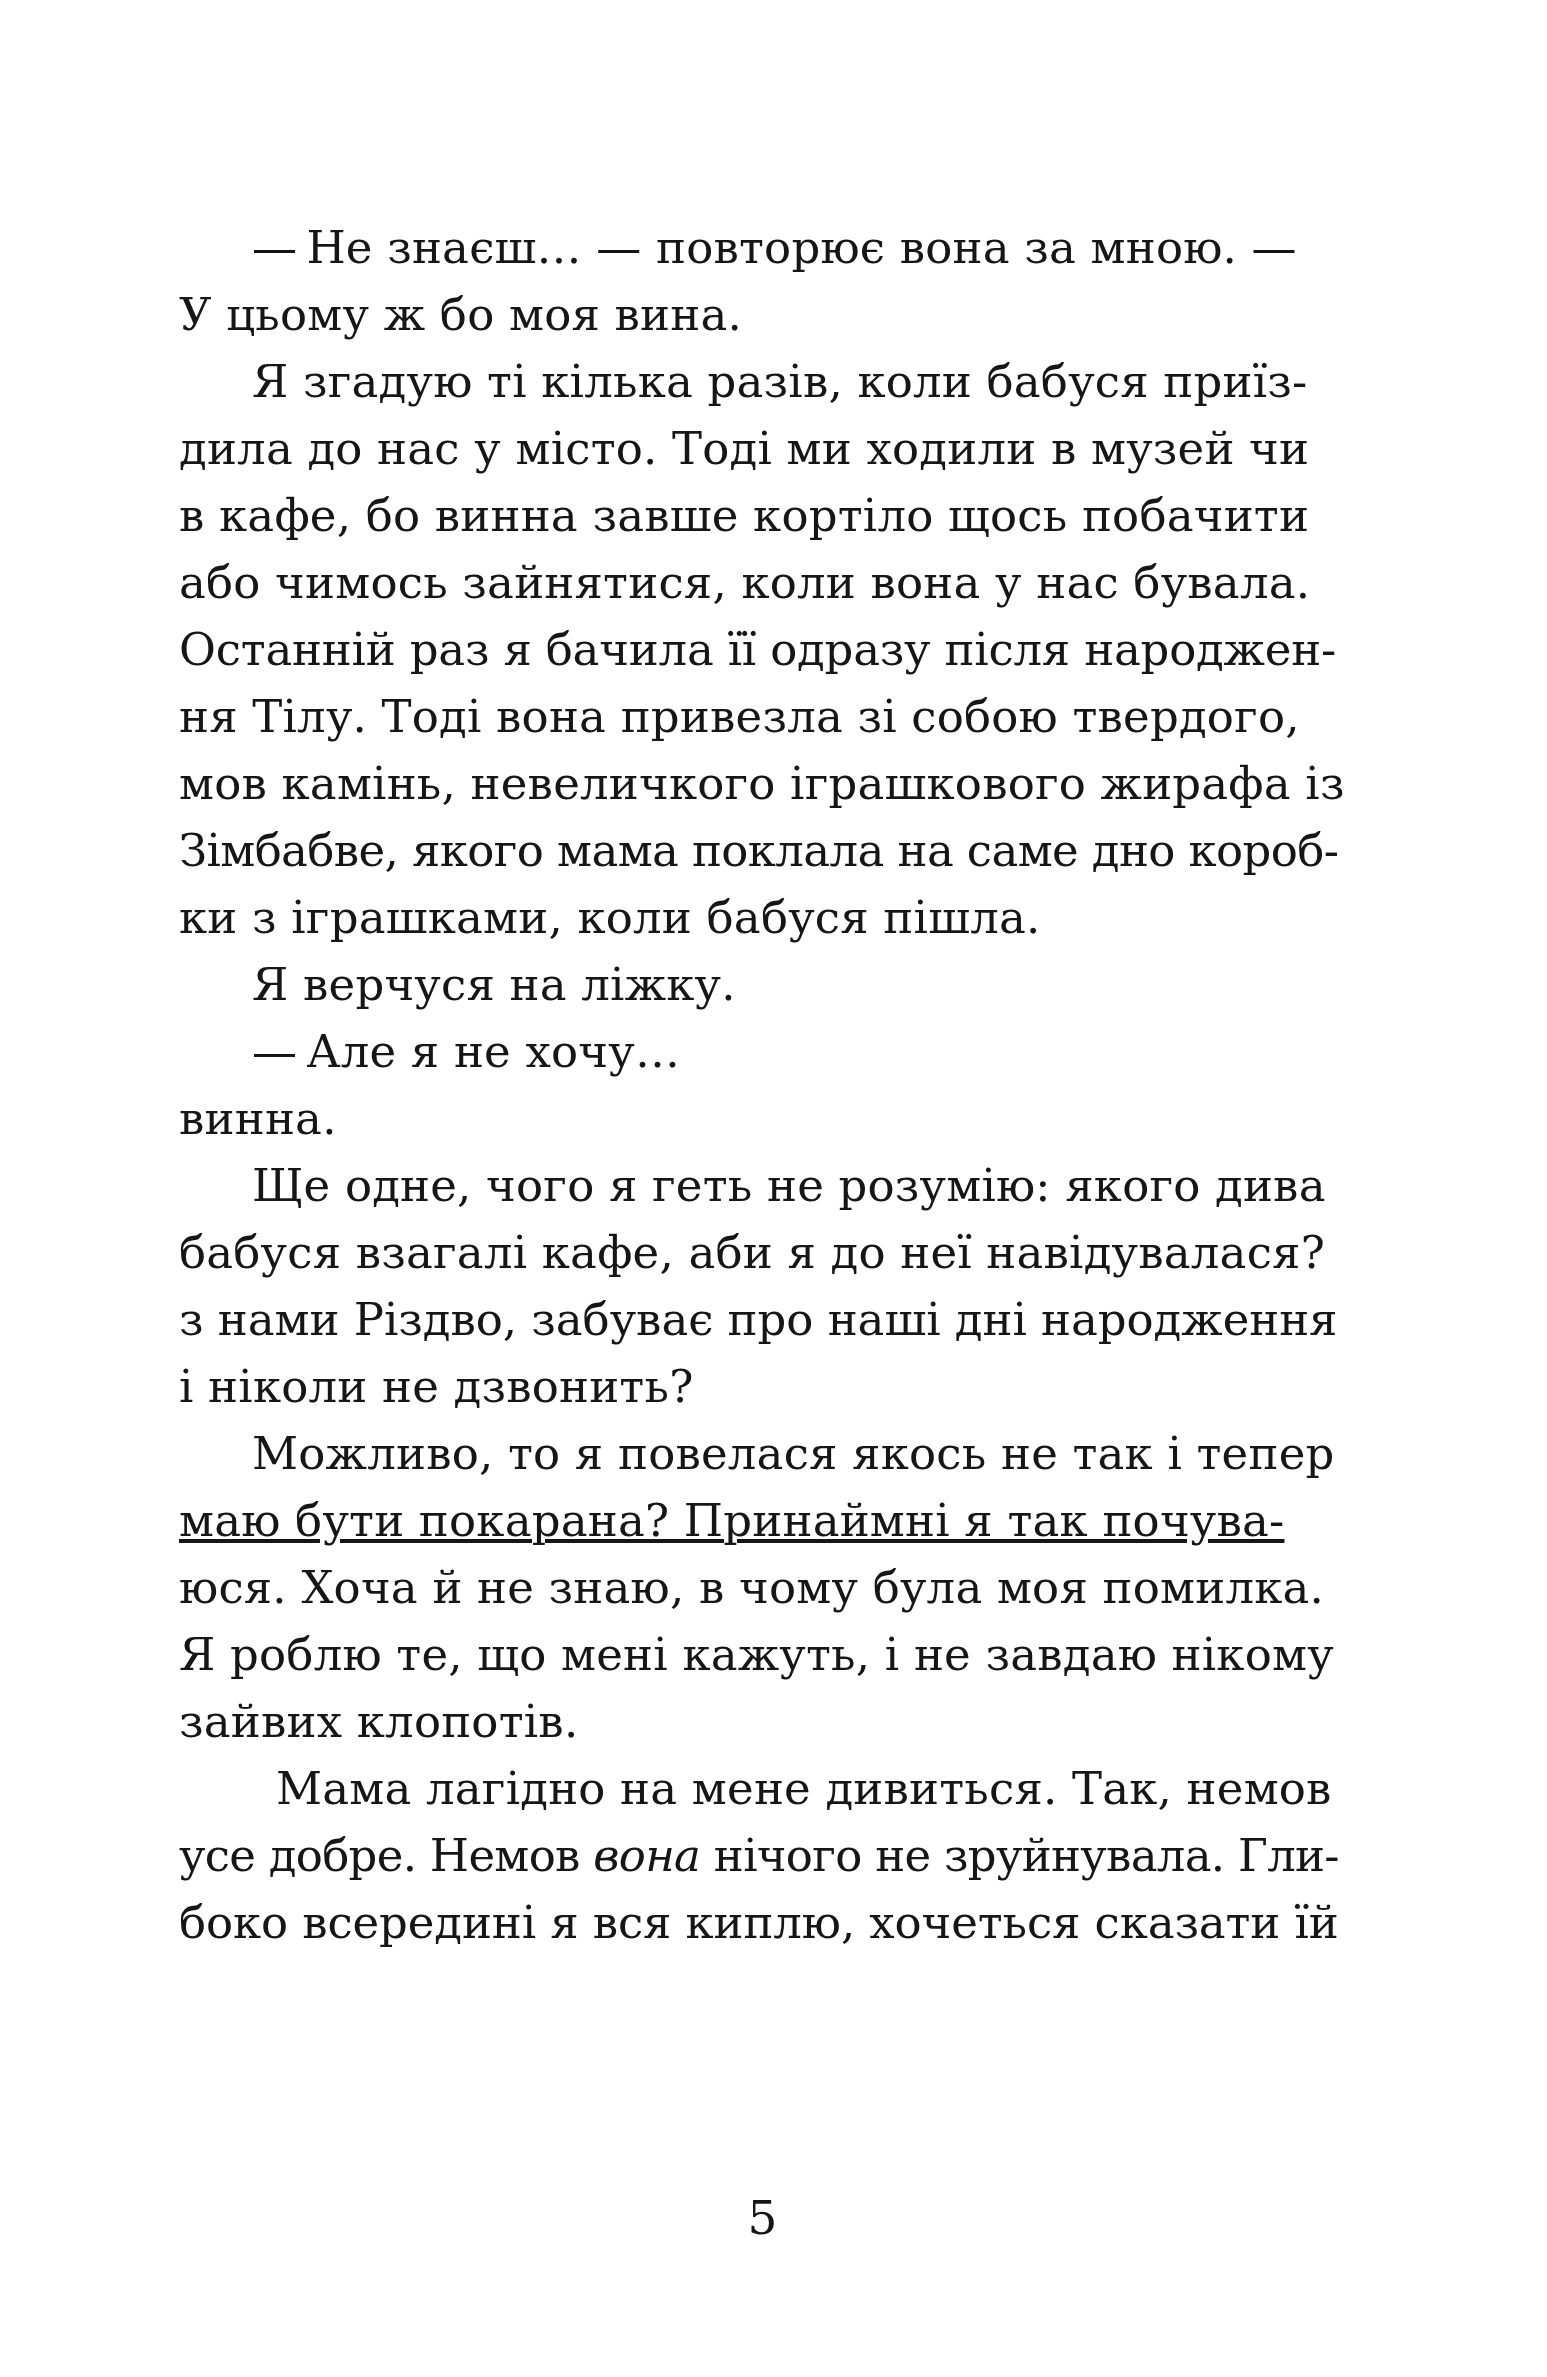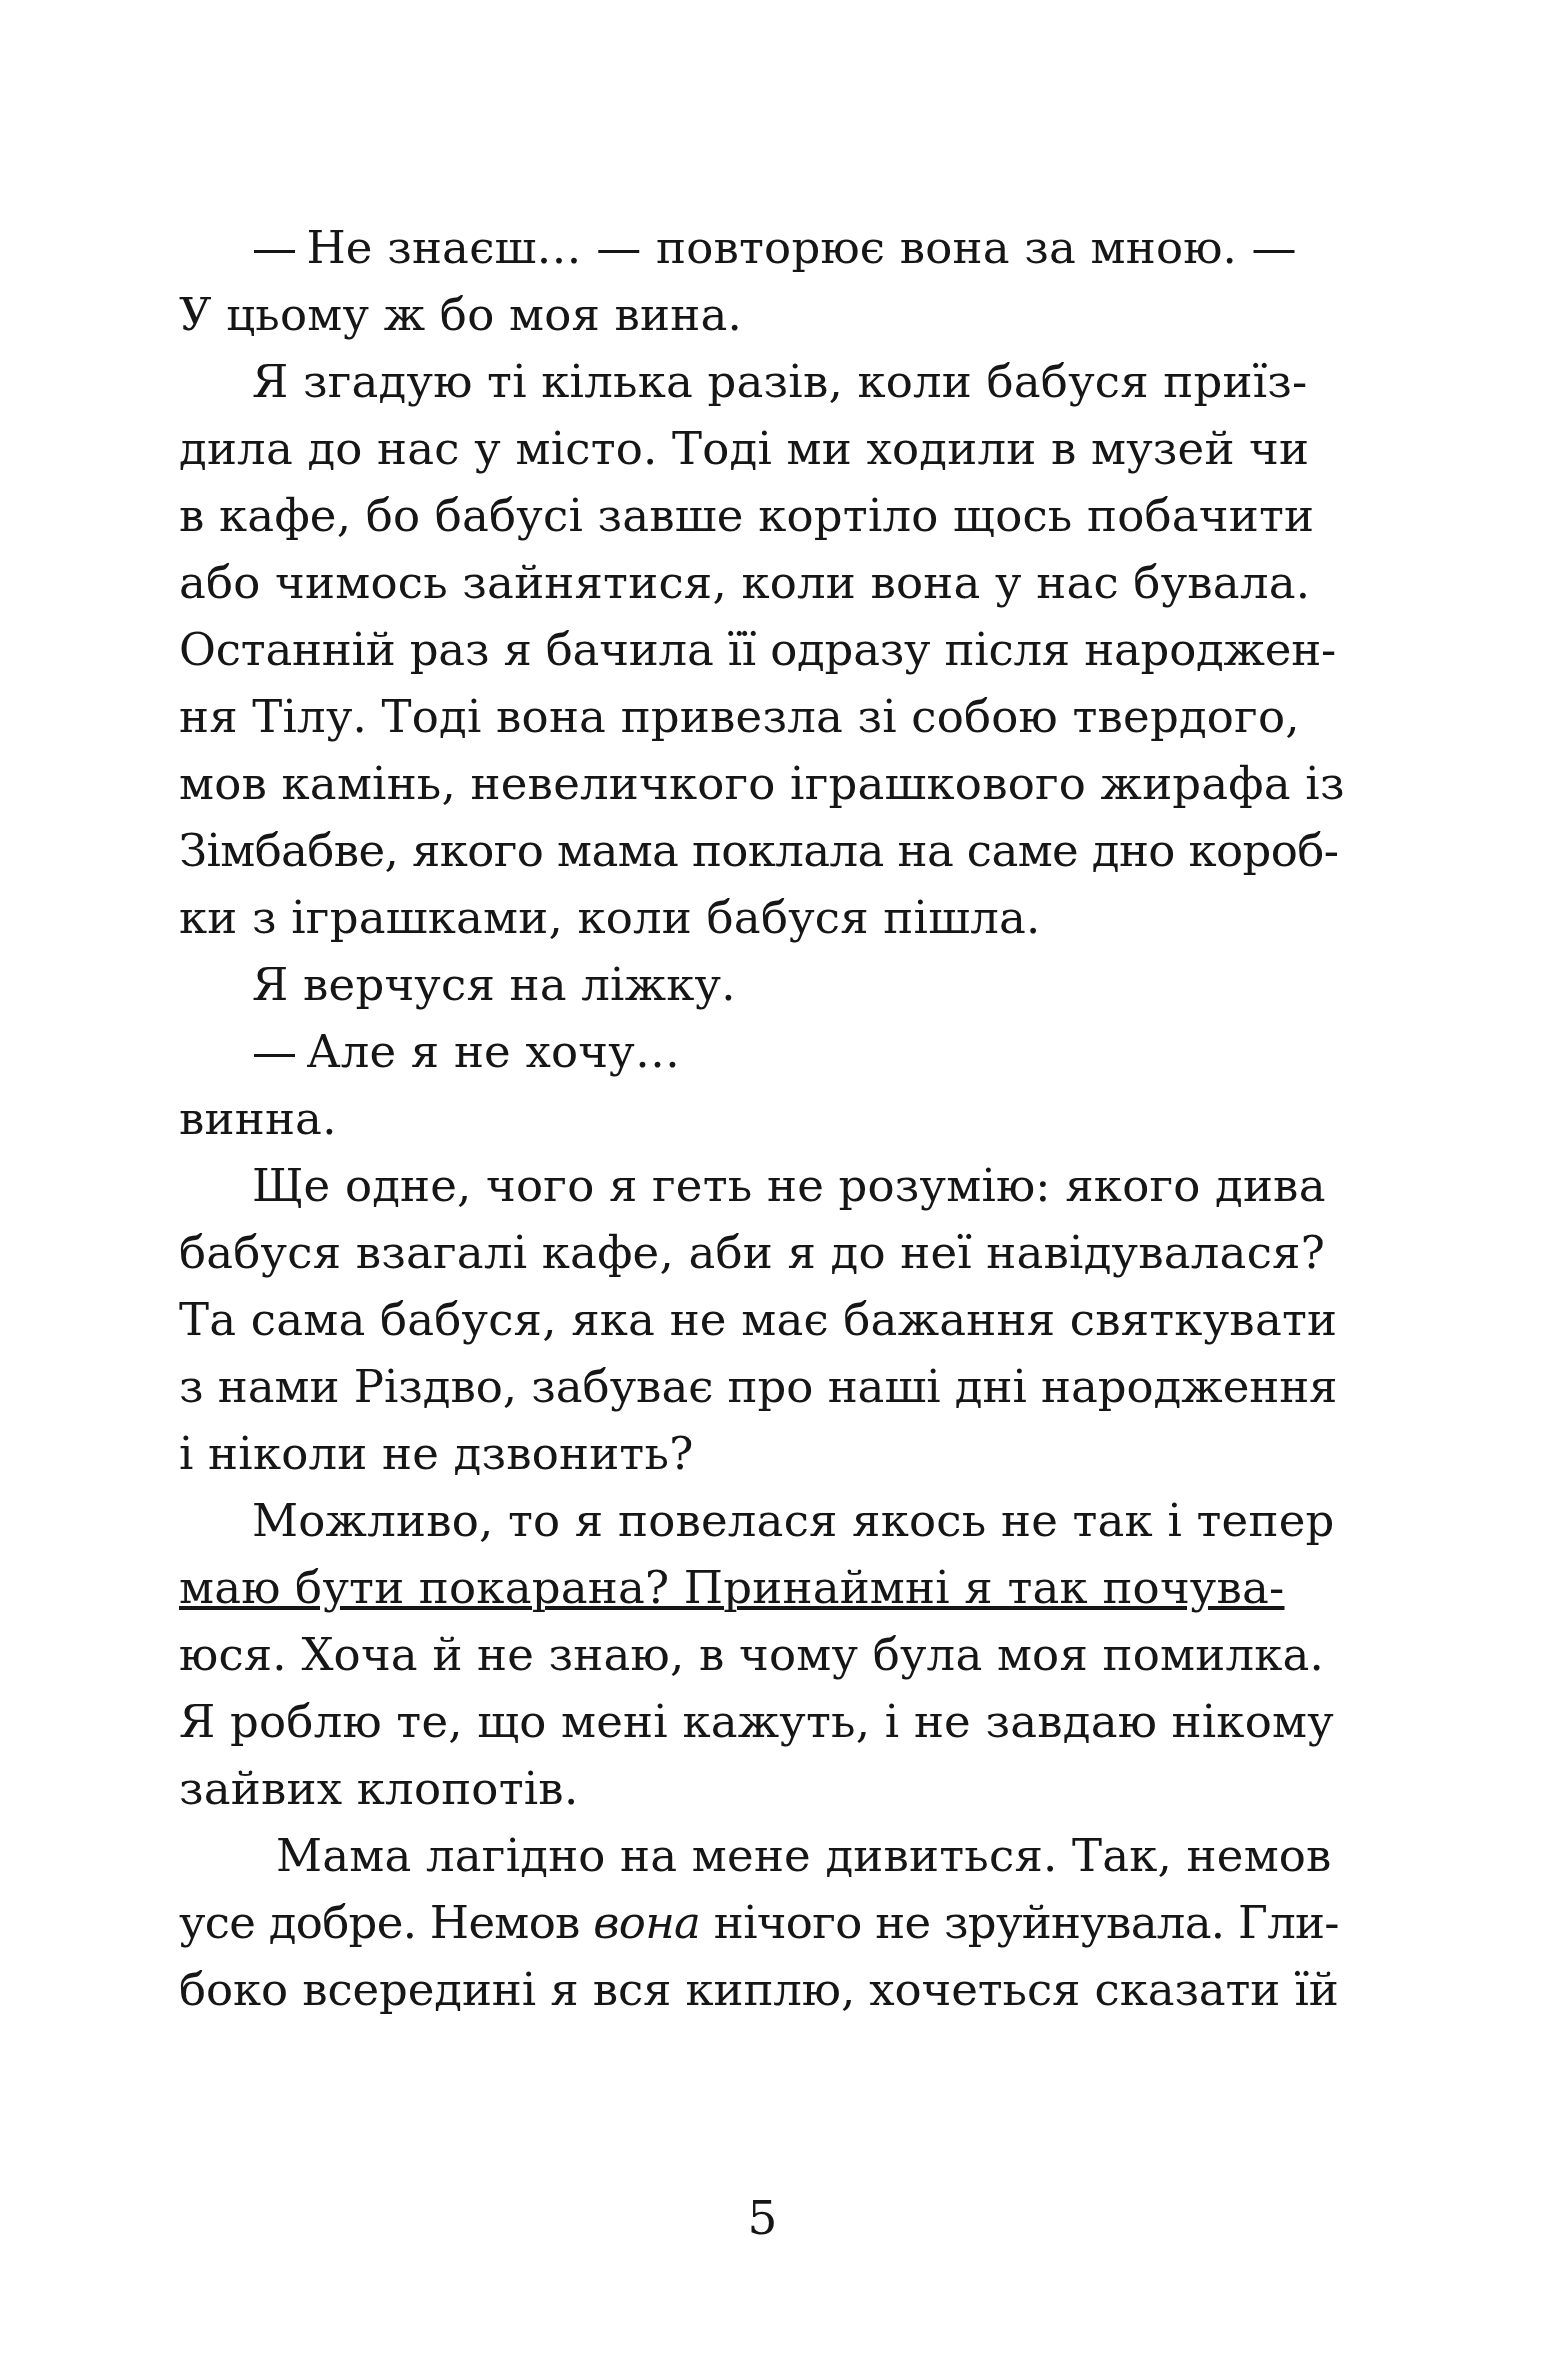--- a/index.html
+++ b/index.html
@@ -63,33 +63,32 @@
 </style>
 </head>
 <body>
 
 <div class="page">
   <div class="text-block">
     <span class="line indent" style="text-align: left; text-align-last: left;"><span style="white-space: nowrap; display: inline;">— Не знаєш… — повторює вона за мною. —</span></span>
     <span class="line last">У цьому ж бо моя вина.</span>
     <span class="line indent" style="text-align: left; text-align-last: left;"><span style="white-space: nowrap; display: inline;">Я згадую ті кілька разів, коли бабуся приїз-</span></span>
     <span class="line" style="text-align: left; text-align-last: left;"><span style="white-space: nowrap; display: inline;">дила до нас у місто. Тоді ми ходили в музей чи</span></span>
-    <span class="line" style="text-align: left; text-align-last: left;"><span style="white-space: nowrap; display: inline;">в кафе, бо бабусі завше кортіло щось побачити</span></span>
+    <span class="line" style="text-align: left; text-align-last: left;"><span style="white-space: nowrap; display: inline;">в кафе, бо винна завше кортіло щось побачити</span></span>
     <span class="line" style="text-align: left; text-align-last: left;"><span style="white-space: nowrap; display: inline;">або чимось зайнятися, коли вона у нас бувала.</span></span>
     <span class="line" style="letter-spacing: -0.2px; text-align: left; text-align-last: left;"><span style="white-space: nowrap; display: inline;">Останній раз я бачила її одразу після народжен-</span></span>
     <span class="line" style="text-align: left; text-align-last: left;"><span style="white-space: nowrap; display: inline;">ня Тілу. Тоді вона привезла зі собою твердого,</span></span>
     <span class="line" style="text-align: left; text-align-last: left;"><span style="white-space: nowrap; display: inline;">мов камінь, невеличкого іграшкового жирафа із</span></span>
     <span class="line" style="letter-spacing: -0.6px; text-align: left; text-align-last: left;"><span style="white-space: nowrap; display: inline;">Зімбабве, якого мама поклала на саме дно короб-</span></span>
     <span class="line last">ки з іграшками, коли бабуся пішла.</span>
     <span class="line indent last">Я верчуся на ліжку.</span>
     <span class="line indent last">— Але я не хочу…</span>
     <span class="line last">винна.</span>
     <span class="line indent" style="text-align: left; text-align-last: left;"><span style="white-space: nowrap; display: inline;">Ще одне, чого я геть не розумію: якого дива</span></span>
     <span class="line" style="text-align: left; text-align-last: left;"><span style="white-space: nowrap; display: inline;">бабуся взагалі кафе, аби я до неї навідувалася?</span></span>
-    <span class="line" style="text-align: left; text-align-last: left;"><span style="white-space: nowrap; display: inline;">Та сама бабуся, яка не має бажання святкувати</span></span>
     <span class="line" style="letter-spacing: -0.04px; text-align: left; text-align-last: left;"><span style="white-space: nowrap; display: inline;">з нами Різдво, забуває про наші дні народження</span></span>
     <span class="line last">і ніколи не дзвонить?</span>
     <span class="line indent" style="text-align: left; text-align-last: left;"><span style="white-space: nowrap; display: inline;">Можливо, то я повелася якось не так і тепер</span></span>
     <span class="line" style="text-align: left; text-align-last: left; text-decoration: underline;"><span style="white-space: nowrap; display: inline;">маю бути покарана? Принаймні я так почува-</span></span>
     <span class="line" style="text-align: left; text-align-last: left;"><span style="white-space: nowrap; display: inline;">юся. Хоча й не знаю, в чому була моя помилка.</span></span>
     <span class="line" style="text-align: left; text-align-last: left;"><span style="white-space: nowrap; display: inline;">Я роблю те, що мені кажуть, і не завдаю нікому</span></span>
     <span class="line last">зайвих клопотів.</span>
     <span class="line indent" style="text-align: left; text-align-last: left;"><span style="white-space: nowrap; display: inline; margin-left: 24px;">Мама лагідно на мене дивиться. Так, немов</span></span>
     <span class="line" style="letter-spacing: -0.7px; text-align: left; text-align-last: left;"><span style="white-space: nowrap; display: inline;"><span>усе добре. Немов </span><span class="it">вона</span><span> нічого не зруйнувала. Гли-</span></span></span>
     <span class="line" style="letter-spacing: -0.1px; text-align: left; text-align-last: left;"><span style="white-space: nowrap; display: inline;">боко всередині я вся киплю, хочеться сказати їй</span></span>

